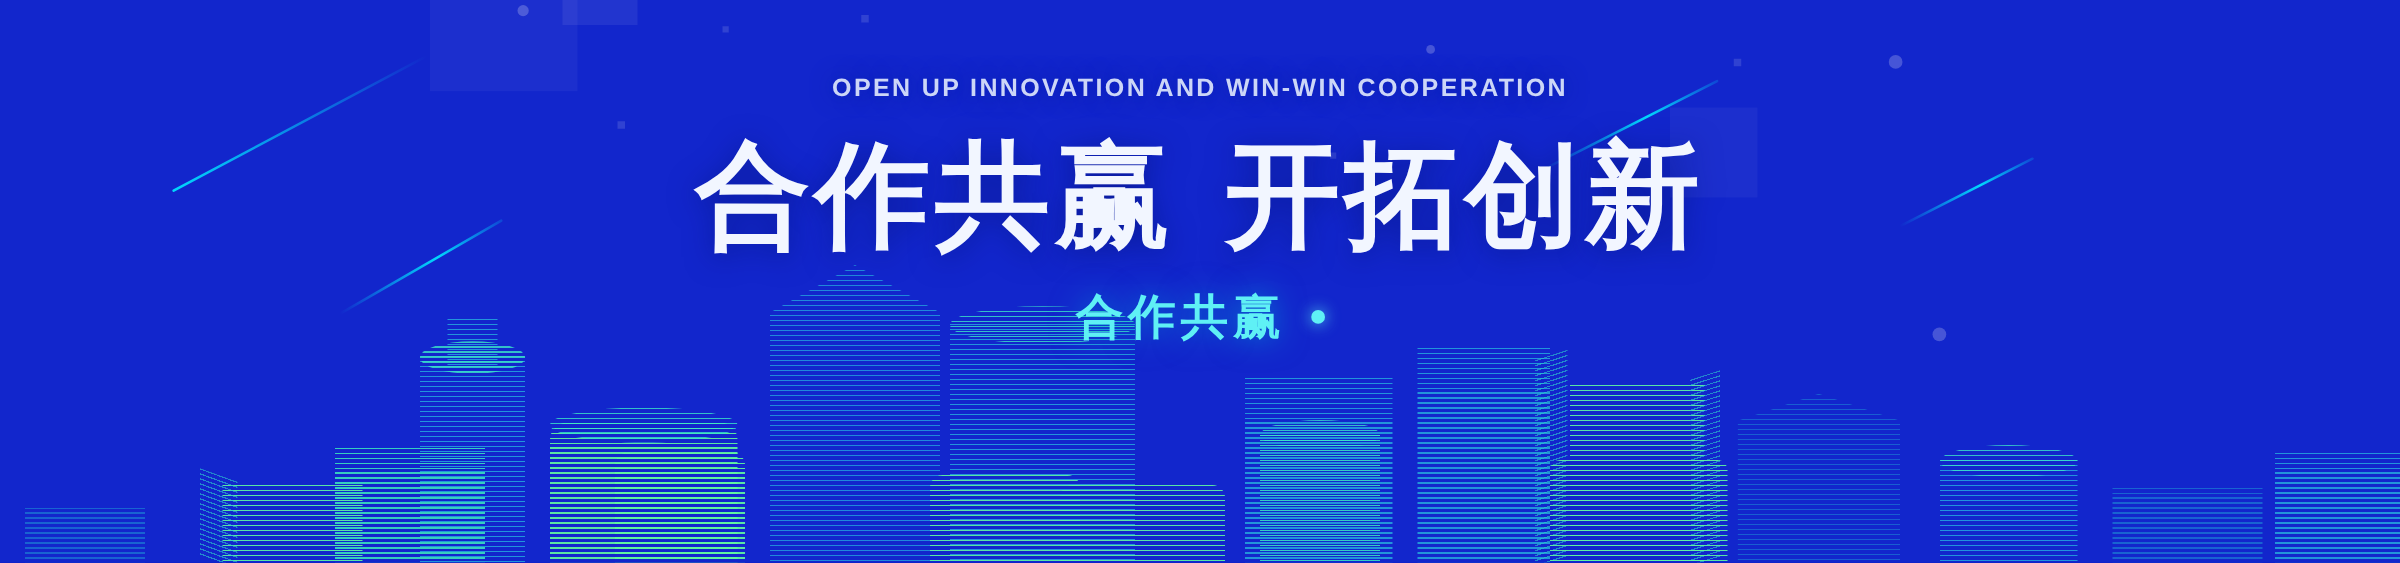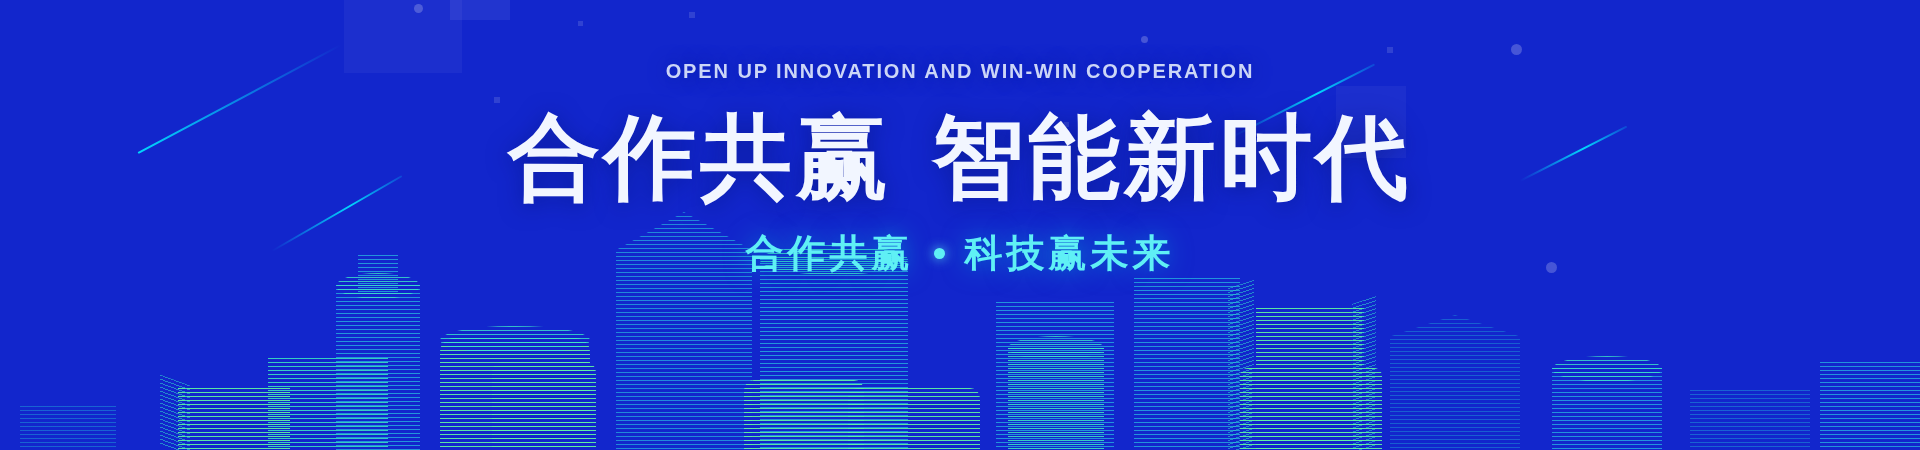--- a/index.html
+++ b/index.html
@@ -277,23 +277,22 @@
 
     <div class="bld" style="left:20px; width:96px; height:44px;">
       <div class="face deep" style="left:0; top:0; width:96px; height:44px;"></div>
     </div>
   </div>
 
   <div class="content">
     <div class="eyebrow">OPEN UP INNOVATION AND WIN-WIN COOPERATION</div>
 
     <div class="headline">
-      <span>合作共赢</span><span class="gap"></span><span>智能新时代</span>
+      <span>合作共赢</span><span class="gap"></span><span>开拓创新</span>
     </div>
 
     <div class="subtitle">
       <span>合作共赢</span>
       <span class="sep-dot"></span>
-      <span>科技赢未来</span>
     </div>
   </div>
 
 </div>
 
 </body></html>

